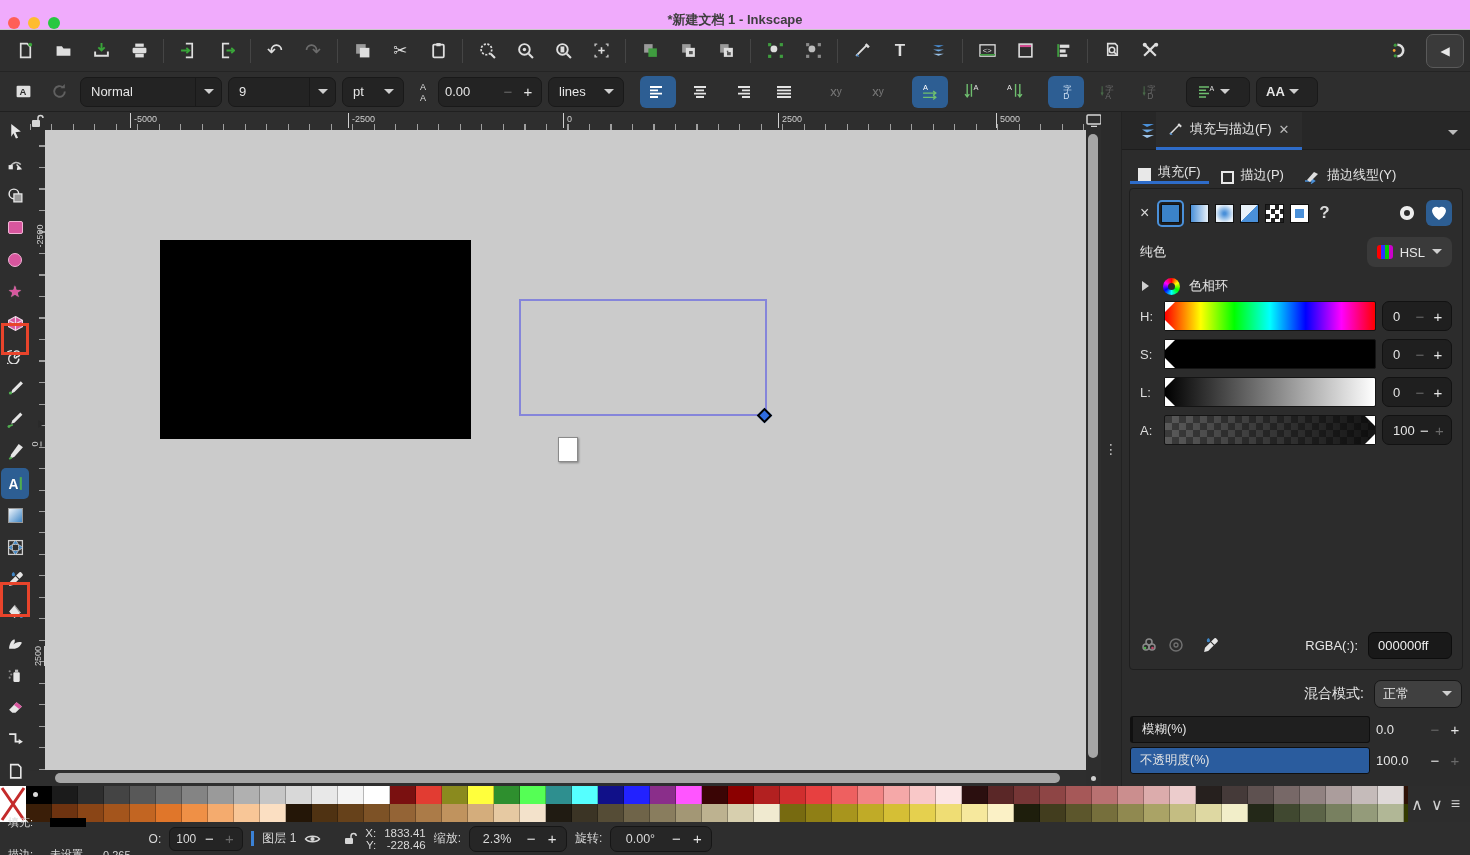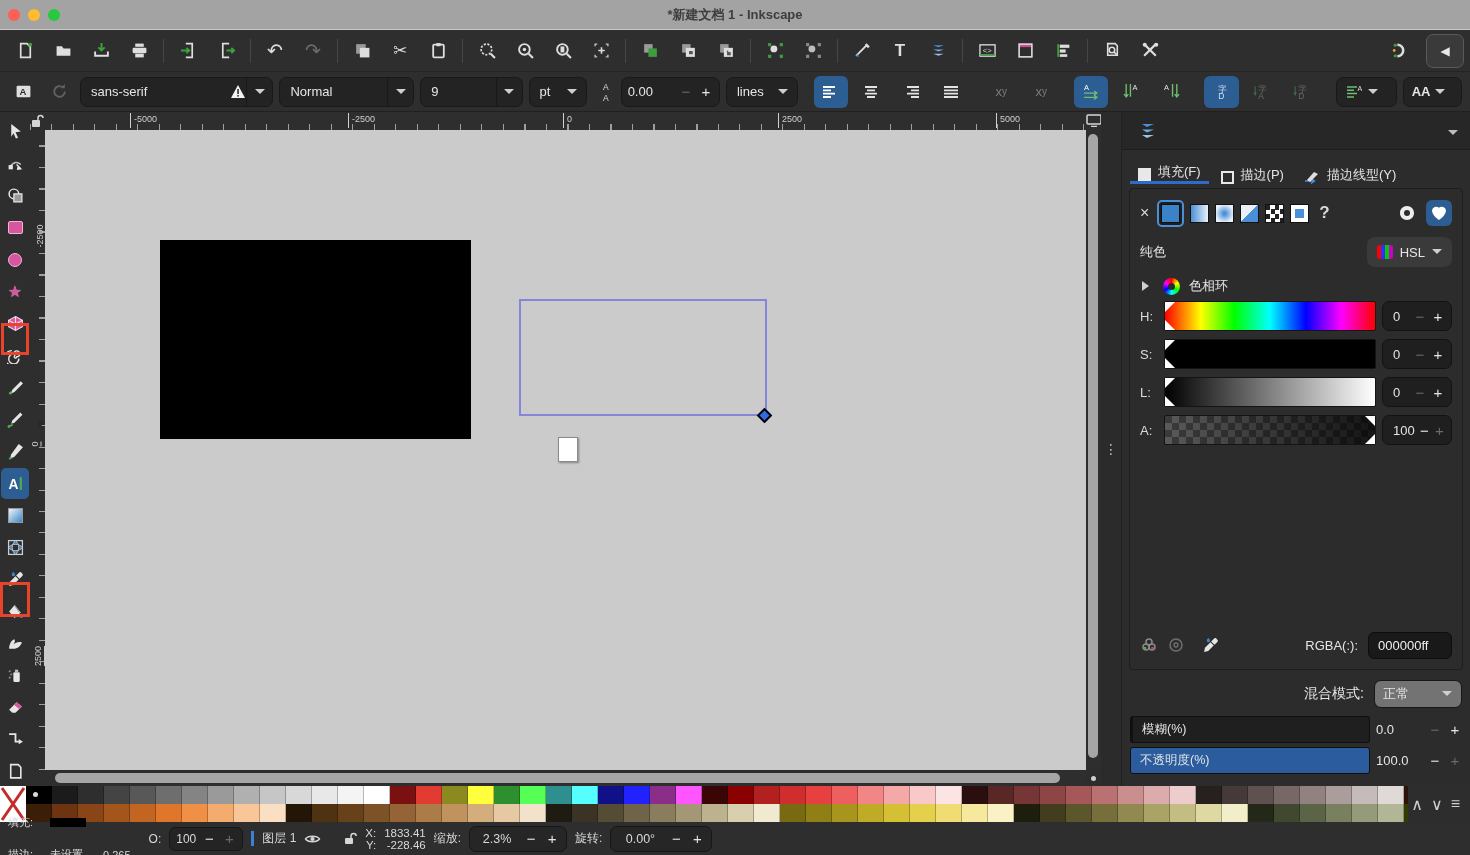--- a/index.html
+++ b/index.html
@@ -2,22 +2,22 @@
 <html><head>
 <meta charset="utf-8">
 <style>
   * { margin:0; padding:0; box-sizing:border-box; }
   html,body { width:1470px; height:855px; overflow:hidden; background:#2d2d2d;
     font-family:"Liberation Sans","DejaVu Sans",sans-serif; }
   .abs { position:absolute; }
   #app { position:relative; width:1470px; height:855px; }
 
   
-  #titlebar { left:0; top:0; width:1470px; height:30px; background:#a3a3a3;
-    display:flex; align-items:center; border-bottom:1px solid #c9c7c8; }
+  #titlebar { left:0; top:0; width:1470px; height:30px; background:#f0abfc;
+    display:flex; align-items:flex-end; border-bottom:1px solid #c9c7c8; }
   .tl { width:12px; height:12px; border-radius:50%; margin-left:8px; }
   #title { position:absolute; left:0; right:0; text-align:center; font-size:13px;
     font-weight:bold; color:#3e3e3e; pointer-events:none; }
 
   
   #cmdbar { left:0; top:30px; width:1470px; height:42px; background:#2e2e2e;
     display:flex; align-items:center; padding:0 6px; border-bottom:1px solid #242424; }
   .tbtn { width:38px; height:34px; display:flex; align-items:center; justify-content:center;
     border-radius:5px; flex:0 0 auto; color:#dedede; font-size:15px; }
   .tbtn.sm { width:30px; }
@@ -136,21 +136,21 @@
   .mk-r::after { content:''; position:absolute; right:0; bottom:0; border-style:solid;
     border-width:5px; border-color:transparent #fff #fff transparent; }
   .sval { width:70px; height:30px; background:#1f1f1f; border:1px solid #121212; border-radius:7px;
     display:flex; align-items:center; padding:0 6px 0 10px; font-size:13px; gap:4px; }
   .sval .num { flex:1; }
   #rgbarow { position:absolute; left:10px; right:10px; bottom:10px; height:28px;
     display:flex; align-items:center; gap:10px; }
   #rgba-input { width:84px; height:27px; background:#191919; border:1px solid #0d0d0d;
     border-radius:6px; display:flex; align-items:center; padding-left:9px; font-size:13px; color:#efefef; }
   #blendrow { position:absolute; right:8px; top:568px; display:flex; align-items:center; gap:10px; }
-  #blend-dd { width:88px; height:28px; background:#737373; border:1px solid #171717; border-radius:7px;
+  #blend-dd { width:88px; height:28px; background:#404040; border:1px solid #171717; border-radius:7px;
     display:flex; align-items:center; }
   .fxrow { position:absolute; left:8px; right:8px; height:27px; display:flex; align-items:center; gap:6px; }
   .fxbar { flex:1; height:27px; border:1px solid #0f0f0f; border-radius:3px; display:flex;
     align-items:center; padding-left:9px; font-size:12.5px; }
   .fxbar.blur { background:#1f1f1f; border-left:3px solid #101010; }
   .fxbar.opa { background:#2a5c9e; }
   .fxval { width:46px; text-align:left; font-size:13px; }
 
   
   #palette { left:0; top:786px; width:1470px; height:36px; background:#2d2d2d; display:flex; }
@@ -394,31 +394,20 @@
           <rect x="1.5" y="2.5" width="13" height="11" rx="1" fill="#dedede"></rect>
           <text x="4.2" y="11.5" font-size="9" font-weight="bold" fill="#2e2e2e">A</text>
         </svg>
       </div>
     <div class="tbtn sm dis">
         <svg class="ic" viewBox="0 0 16 16">
           <path d="M13 8a5 5 0 1 1-1.7-3.8" fill="none" stroke="#bdbdbd" stroke-width="1.8"></path>
           <path d="M13 1v4h-4z" fill="#bdbdbd"></path>
         </svg>
       </div>
-    <div class="combo" style="width:204px">
-      <span class="val">sans-serif</span>
-      <svg width="16" height="15" viewBox="0 0 16 15">
-          <path d="M8 1L15 14H1z" fill="#f2f2f2"></path>
-          <rect x="7.3" y="5" width="1.5" height="5" fill="#222"></rect>
-          <rect x="7.3" y="11" width="1.5" height="1.6" fill="#222"></rect>
-        </svg>
-      <span class="dd-split">
-          <span class="dd-arrow" style="margin:4px 0 0"></span>
-        </span>
-    </div>
     <div class="combo" style="width:142px">
       <span class="val">Normal</span>
       <span class="dd-split">
           <span class="dd-arrow" style="margin:4px 0 0"></span>
         </span>
     </div>
     <div class="combo" style="width:108px">
       <span class="val">9</span>
       <span class="dd-split">
           <span class="dd-arrow" style="margin:4px 0 0"></span>
@@ -692,20 +681,29 @@
       <span id="grip">⋮</span>
     </div>
 
   <div id="panel" class="abs">
     <div id="dockhead">
       <svg class="abs" style="left:16px;top:11px" width="20" height="16" viewBox="0 0 20 16">
           <path d="M4 1h12l-7 3z" fill="#4a90d9"></path>
           <path d="M4 6.5h12l-7 3z" fill="#6fa8e0"></path>
           <path d="M4 12h12l-7 3z" fill="#9cc3e8"></path>
         </svg>
+      <div id="docktab">
+        <svg width="15" height="15" viewBox="0 0 16 16">
+            <path d="M2 13L12 3" stroke="#dedede" stroke-width="1.6"></path>
+            <path d="M2 13l3 1-2-3z" fill="#4a90d9"></path>
+            <path d="M11 2l3 3" stroke="#dedede" stroke-width="2.2"></path>
+          </svg>
+        <span>填充与描边(F)</span>
+        <span class="close">✕</span>
+      </div>
       <span id="dock-chevron"></span>
     </div>
     <div id="subtabs">
       <div class="subtab active">
         <span style="width:13px;height:13px;background:#e8e8e8;display:inline-block"></span>
         <span>填充(F)</span>
       </div>
       <div class="subtab">
         <span style="width:13px;height:13px;border:2px solid #e8e8e8;display:inline-block"></span>
         <span>描边(P)</span>

